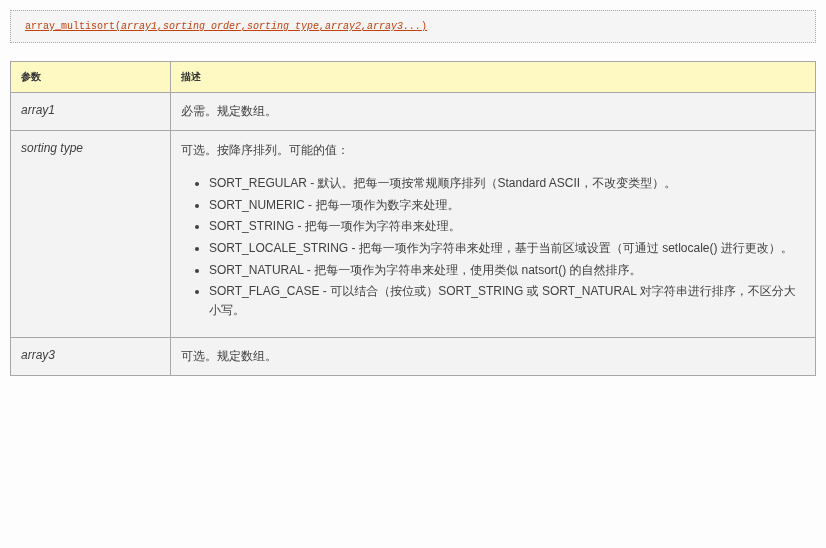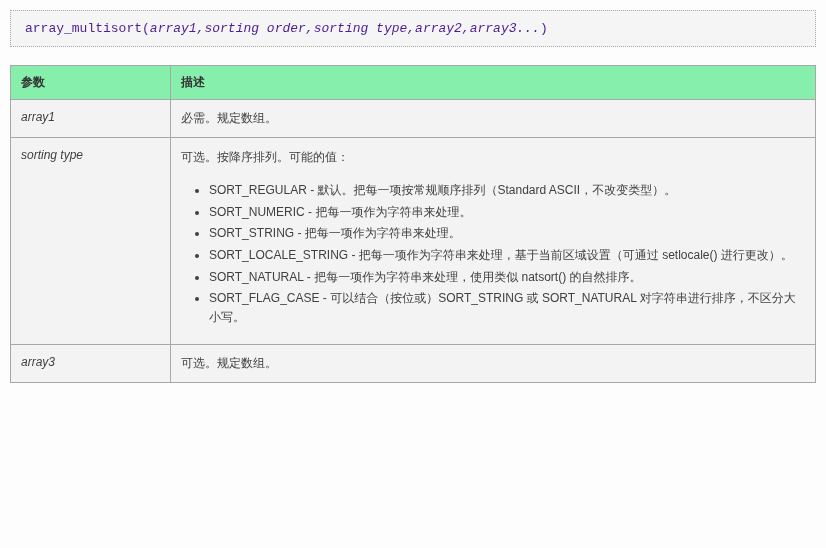--- a/index.html
+++ b/index.html
@@ -13,42 +13,43 @@
       color: #404040;
       background: #fdfdfd;
       padding: 10px;
       width: 826px;
     }
     .syntax-box {
       background: #f5f5f5;
       border: 1px dotted #aaa;
       padding: 10px 14px;
       font-family: "Courier New", Courier, monospace;
-      font-size: 13px;
-      color: #4c1d95;
+      font-size: 10px;
+      color: #c2410c;
       margin-bottom: 18px;
+      text-decoration: underline;
     }
     .syntax-box .fn {
       font-style: normal;
     }
     .syntax-box .args {
       font-style: italic;
     }
     table.params {
       width: 100%;
       border-collapse: collapse;
       border: 1px solid #a7a7a7;
     }
     table.params th {
-      background: #86efac;
+      background: #fef9c3;
       text-align: left;
       font-weight: bold;
       padding: 8px 10px;
       border: 1px solid #a7a7a7;
-      font-size: 12px;
+      font-size: 10px;
       color: #333;
     }
     table.params td {
       border: 1px solid #a7a7a7;
       padding: 10px 10px;
       vertical-align: top;
       background: #f3f3f3;
       font-size: 12px;
       color: #404040;
     }
@@ -87,21 +88,21 @@
     <tr>
       <td class="param-name">array1</td>
       <td>必需。规定数组。</td>
     </tr>
     <tr>
       <td class="param-name">sorting type</td>
       <td>
         <div class="desc-lead">可选。按降序排列。可能的值：</div>
         <ul>
           <li>SORT_REGULAR - 默认。把每一项按常规顺序排列（Standard ASCII，不改变类型）。</li>
-          <li>SORT_NUMERIC - 把每一项作为字符串来处理。</li>
+          <li>SORT_NUMERIC - 把每一项作为数字来处理。</li>
           <li>SORT_STRING - 把每一项作为字符串来处理。</li>
           <li>SORT_LOCALE_STRING - 把每一项作为字符串来处理，基于当前区域设置（可通过 setlocale() 进行更改）。</li>
           <li>SORT_NATURAL - 把每一项作为字符串来处理，使用类似 natsort() 的自然排序。</li>
           <li>SORT_FLAG_CASE - 可以结合（按位或）SORT_STRING 或 SORT_NATURAL 对字符串进行排序，不区分大小写。</li>
         </ul>
       </td>
     </tr>
     <tr>
       <td class="param-name">array3</td>
       <td>可选。规定数组。</td>

